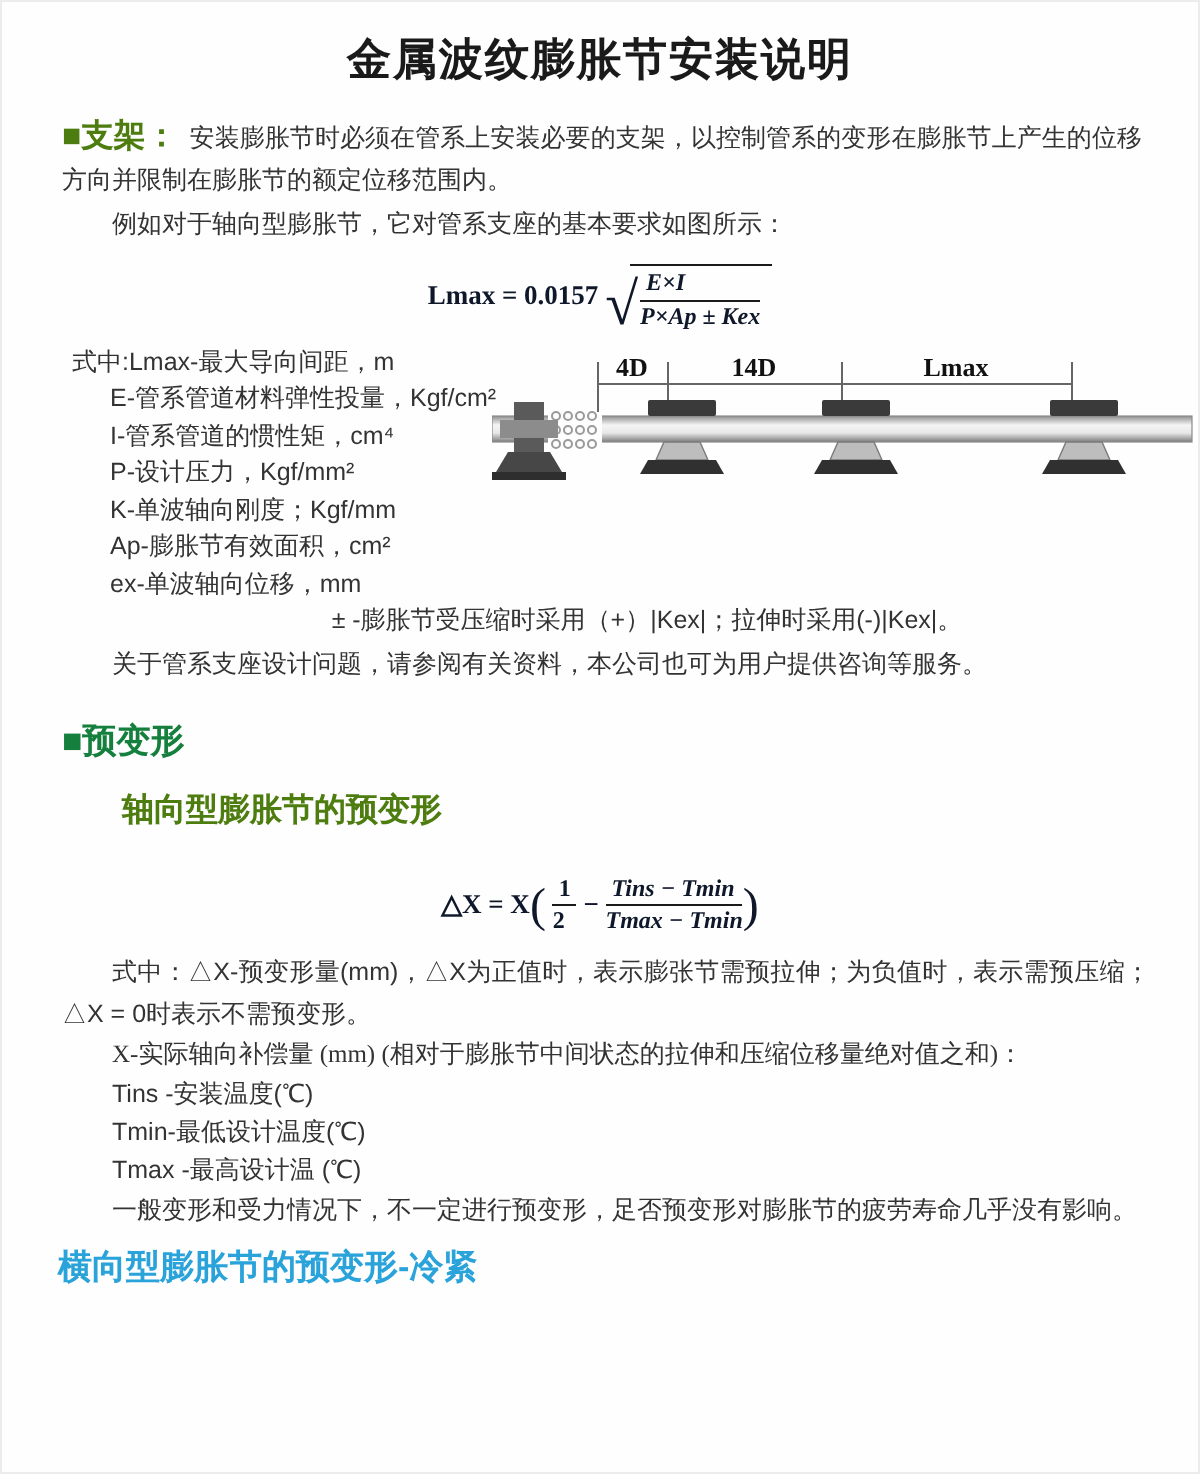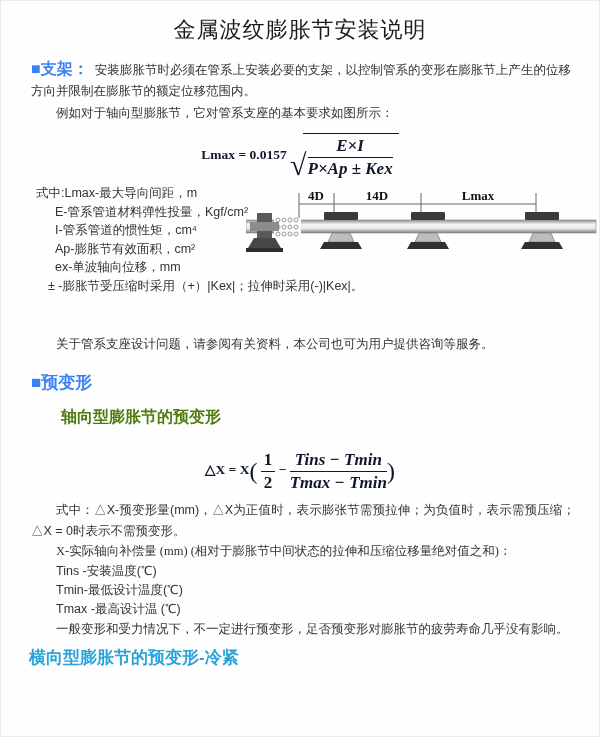--- a/index.html
+++ b/index.html
@@ -13,29 +13,29 @@
   }
   .page {
     position:absolute; inset:0;
     border:1px solid #ececec;
     background:#fefefe;
   }
   h1.title {
     margin:14px 0 3px 0;
     text-align:center;
     font-size:22px;
-    font-weight:normal;
+    font-weight:bold;
     color:#1a1a1a;
     letter-spacing:1px;
   }
   p { margin:0; }
   .body-text { font-size:12.5px; line-height:21px; text-align:justify; }
   .support-para { margin:13px 28px 0 30px; }
   .support-label {
-    font-size:16px; font-weight:bold; color:#3b82f6;
+    font-size:16px; font-weight:bold; color:#4d7c0f;
     margin-right:6px;
   }
   .indent { text-indent:2em;font-family:Liberation Serif, serif; }
   .example-para { margin:1px 28px 0 30px; }
 
   
   .formula {
     text-align:center;
     font-family:"Liberation Serif", serif;
     font-size:13.5px;
@@ -43,40 +43,40 @@
   }
   .formula .var { font-style:italic; }
   .f-lmax { margin:9px 0 6px 0; font-weight:bold; }
   .sqrt { display:inline-flex; align-items:flex-end; vertical-align:middle; }
   .sqrt-sign { font-size:30px; line-height:26px; font-weight:normal; }
   .sqrt-body {
     border-top:1.6px solid #1a1a1a;
     margin-left:-4px;
     padding:2px 6px 0 5px;
   }
-  .frac { display:inline-block; vertical-align:middle; text-align:center; line-height:1.15; font-size:17px; }
+  .frac { display:inline-block; vertical-align:middle; text-align:left; line-height:1.15; font-size:12px; }
   .frac .num { display:block; border-bottom:1px solid #1a1a1a; padding:0 3px 1px 3px; }
   .frac .den { display:block; padding-top:1px; }
   .big-paren { font-size:24px; font-weight:normal; vertical-align:middle; line-height:1; }
 
   
   .defs-zone { position:relative; height:148px; margin-top:4px; }
   .defs { list-style:none; margin:0; padding:0 0 0 35px; font-size:12.5px; line-height:18.5px; }
   .defs li { white-space:nowrap; }
   .defs li + li { padding-left:19px; }
-  .defs li.pm { padding-left:12px; }
+  .defs li.pm { padding-left:12px;text-align:center; }
   .diagram {
     position:absolute; top:0; left:245px;
     width:355px; height:100px;
   }
   .note-para { margin:2px 28px 0 30px; }
 
   .section-heading {
     margin:16px 0 3px 30px;
-    font-size:17px; font-weight:bold; color:#3b82f6;
+    font-size:17px; font-weight:bold; color:#15803d;
   }
   .preform-body { margin:2px 28px 0 30px; line-height:20px; }
   .sub-heading-axial {
     margin:13px 0 0 60px;
     font-size:16px; font-weight:bold; color:#4d7c0f;
   }
   .sub-heading-lateral {
     margin:6px 0 0 28px;
     font-size:17px; font-weight:bold; color:#29a3d9;
   }
@@ -109,20 +109,22 @@
         </span>
       </span>
     </span>
   </div>
 
   <div class="defs-zone">
     <ul class="defs">
       <li>式中:Lmax-最大导向间距，m</li>
       <li>E-管系管道材料弹性投量，Kgf/cm²</li>
       <li>I-管系管道的惯性矩，cm⁴</li>
+      <li>P-设计压力，Kgf/mm²</li>
+      <li>K-单波轴向刚度；Kgf/mm</li>
       <li>Ap-膨胀节有效面积，cm²</li>
       <li>ex-单波轴向位移，mm</li>
       <li class="pm">± -膨胀节受压缩时采用（+）|Kex|；拉伸时采用(-)|Kex|。</li>
     </ul>
 
     <svg class="diagram" viewBox="0 0 355 100" xmlns="http://www.w3.org/2000/svg">
       <defs>
         <linearGradient id="pipeGrad" x1="0" y1="0" x2="0" y2="1">
           <stop offset="0" stop-color="#8f8f8f"></stop>
           <stop offset="0.35" stop-color="#f5f5f5"></stop>

